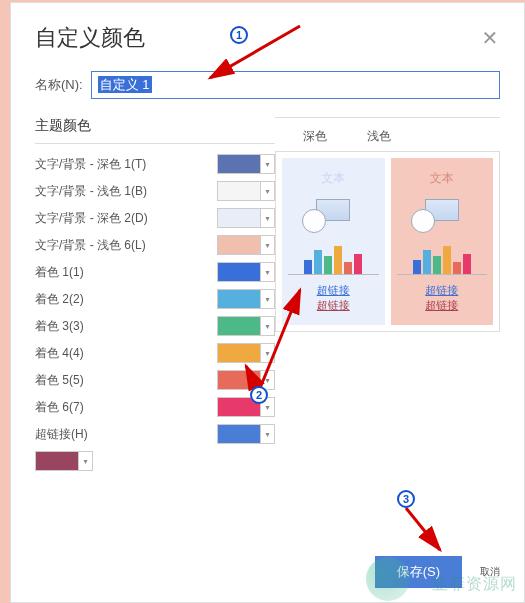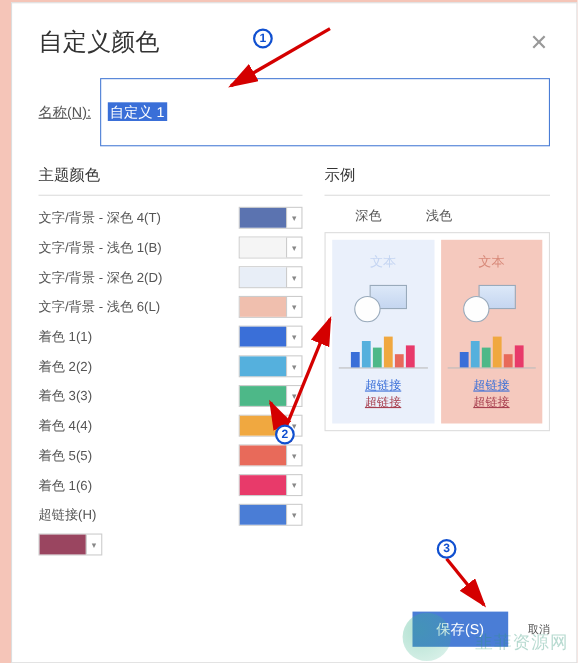--- a/index.html
+++ b/index.html
@@ -2,24 +2,24 @@
 <html><head>
 <meta charset="utf-8">
 <style>
 * { box-sizing: border-box; margin: 0; padding: 0; font-family: "Microsoft YaHei", Arial, sans-serif; }
 body { width: 525px; height: 603px; background: #f5c5b8; position: relative; overflow: hidden; }
 .dialog { position: absolute; left: 10px; top: 2px; right: 0; bottom: 0; background: #fff; padding: 20px 24px; border: 1px solid #ddd; }
 .title-row { display: flex; align-items: center; justify-content: space-between; margin-bottom: 18px; }
 .title { font-size: 22px; color: #333; }
 .close { font-size: 20px; color: #999; cursor: pointer; width: 20px; text-align: center; }
 .name-row { display: flex; align-items: center; gap: 8px; margin-bottom: 18px; }
-.name-label { font-size: 13px; color: #555; white-space: nowrap; text-decoration: underline; }
-.name-input { flex: 1; border: 1px solid #4a7dd6; padding: 21px 6px; font-size: 13px; color: #fff; }
+.name-label { font-size: 13px; color: #555; white-space: nowrap; }
+.name-input { flex: 1; border: 1px solid #4a7dd6; padding: 4px 6px; font-size: 13px; color: #fff; }
 .name-input .sel { background: #3a6fd8; color: #fff; padding: 1px 2px; }
-.content { display: flex; gap: 20px; }
+.content { display: flex; }
 .left { width: 240px; }
 .right { flex: 1; }
 .section-title { font-size: 14px; color: #333; margin-bottom: 8px; }
 .divider { border-top: 1px solid #ddd; margin-bottom: 10px; }
 .color-row { display: flex; align-items: center; justify-content: space-between; margin-bottom: 7px; }
 .color-label { font-size: 12px; color: #555; }
 .swatch { width: 58px; height: 20px; border: 1px solid #ccc; display: flex; align-items: center; position: relative; cursor: pointer; }
 .swatch-color { flex: 1; height: 100%; }
 .swatch-arrow { width: 14px; height: 100%; border-left: 1px solid #ccc; display: flex; align-items: center; justify-content: center; font-size: 8px; color: #888; }
 .reset-btn { margin-top: 12px; padding: 6px 24px; font-size: 12px; color: #bbb; background: #f5f5f5; border: 1px solid #ddd; cursor: pointer; }
@@ -62,21 +62,21 @@
     <div class="name-label">名称(N):</div>
     <div class="name-input"><span class="sel">自定义 1</span></div>
   </div>
 
   <div class="content">
     <div class="left">
       <div class="section-title">主题颜色</div>
       <div class="divider"></div>
       <div id="color-list">
           <div class="color-row">
-            <div class="color-label">文字/背景 - 深色 4(T)</div>
+            <div class="color-label">文字/背景 - 深色 1(T)</div>
             <div class="swatch">
               <div class="swatch-color" style="background: rgb(91, 115, 176);"></div>
               <div class="swatch-arrow">▾</div>
             </div>
           </div>
           <div class="color-row">
             <div class="color-label">文字/背景 - 浅色 1(B)</div>
             <div class="swatch">
               <div class="swatch-color" style="background: rgb(245, 245, 245);"></div>
               <div class="swatch-arrow">▾</div>
@@ -125,21 +125,21 @@
             </div>
           </div>
           <div class="color-row">
             <div class="color-label">着色 5(5)</div>
             <div class="swatch">
               <div class="swatch-color" style="background: rgb(232, 106, 90);"></div>
               <div class="swatch-arrow">▾</div>
             </div>
           </div>
           <div class="color-row">
-            <div class="color-label">着色 1(6)</div>
+            <div class="color-label">着色 6(7)</div>
             <div class="swatch">
               <div class="swatch-color" style="background: rgb(232, 58, 106);"></div>
               <div class="swatch-arrow">▾</div>
             </div>
           </div>
           <div class="color-row">
             <div class="color-label">超链接(H)</div>
             <div class="swatch">
               <div class="swatch-color" style="background: rgb(74, 125, 214);"></div>
               <div class="swatch-arrow">▾</div>
@@ -148,21 +148,20 @@
           <div class="color-row">
             <div class="swatch">
               <div class="swatch-color" style="background: rgb(154, 69, 96);"></div>
               <div class="swatch-arrow">▾</div>
             </div>
           </div>
         </div>
     </div>
 
     <div class="right">
-      <div class="section-title">示例</div>
       <div class="divider"></div>
       <div class="preview-headers">
         <span>深色</span>
         <span>浅色</span>
       </div>
       <div class="preview-box">
         <div class="preview-panel pp-dark">
           <div class="pv-text">文本</div>
           <div class="shapes">
               <div class="rect"></div>

